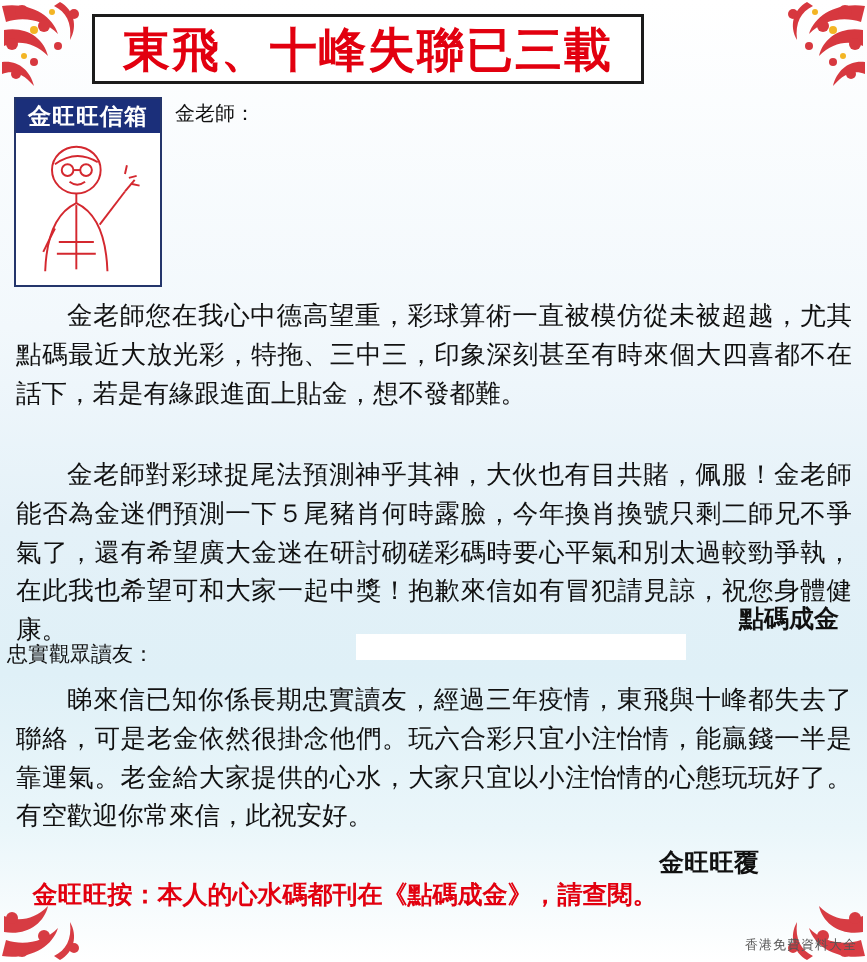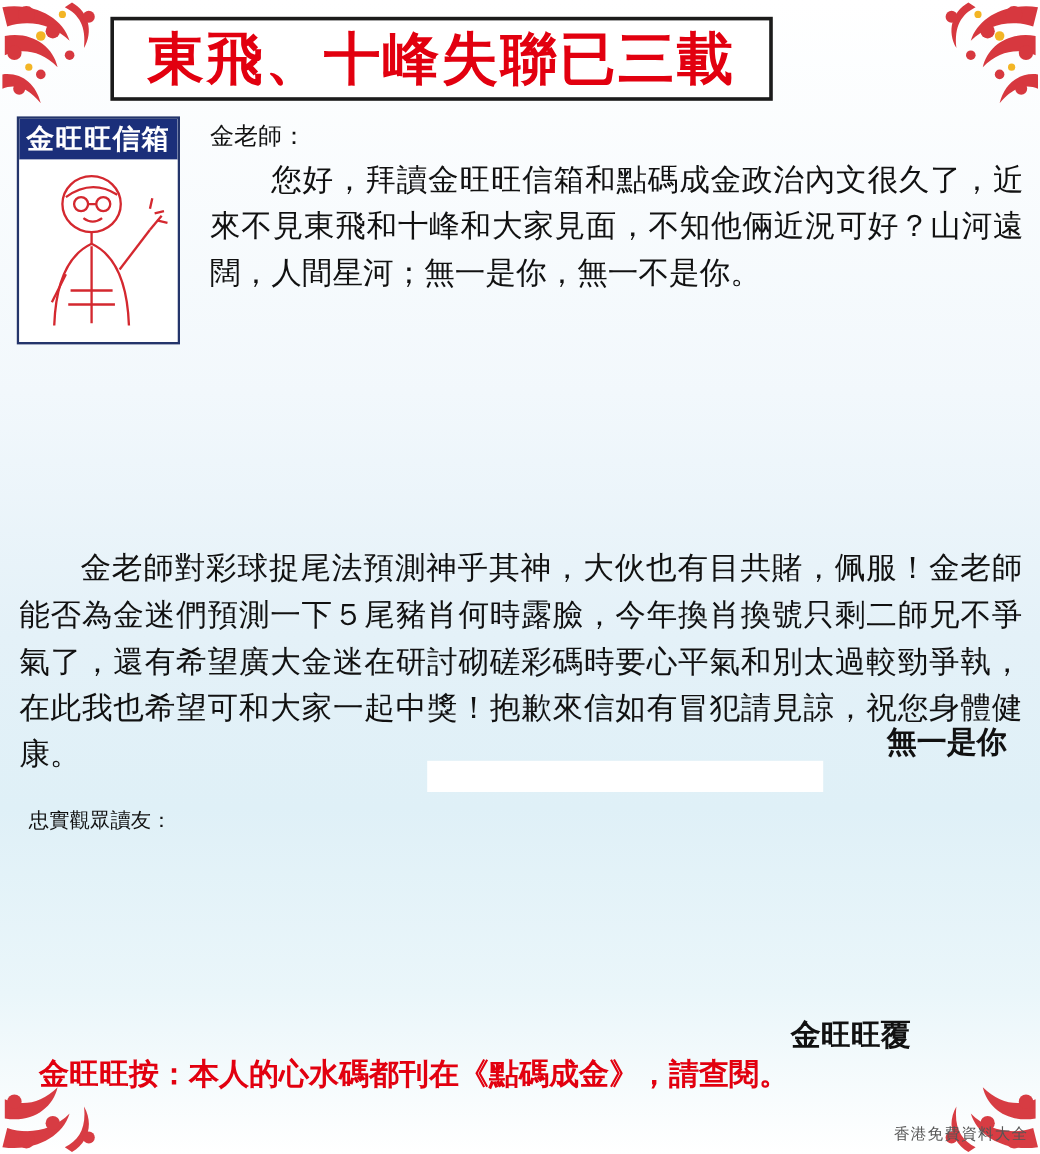--- a/index.html
+++ b/index.html
@@ -57,21 +57,21 @@
     color: #e2000f;
     white-space: nowrap;
     line-height: 1;
   }
 
   
   .logo-box {
     position: absolute;
     left: 14px;
     top: 97px;
-    width: 136px;
+    width: 148px;
     height: 190px;
     border: 2px solid #24356b;
     background: #ffffff;
     box-sizing: border-box;
     overflow: hidden;
   }
   .logo-banner {
     height: 34px;
     background: #1b2f7a;
     color: #ffffff;
@@ -142,26 +142,25 @@
     left: 356px;
     top: 634px;
     width: 330px;
     height: 26px;
     background: #ffffff;
   }
 
   
   .reply-head {
     position: absolute;
-    left: 24px;
+    left: 7px;
     top: 640px;
     font-family: "DejaVu Serif", serif;
-    font-size: 17px;
-    color: #111111;
-    margin-top: 32px;
+    font-size: 21px;
+    color: #111111;
   }
   .reply-body {
     position: absolute;
     left: 16px;
     top: 676px;
     width: 836px;
   }
   .sign-right2 {
     position: absolute;
     right: 108px;
@@ -303,33 +302,38 @@
           <path d="M112 58 l10 -12"></path>
           <path d="M116 44 l8 -2 M118 50 l9 2 M112 40 l2 -9"></path>
           <path d="M44 110 h36 M42 122 h40"></path>
         </g>
       </svg>
     </div>
   </div>
 
   <div class="letter-top">
     <div class="salutation">金老師：</div>
-    <div class="para indent">您好，拜讀金旺旺信箱和點碼成金政治內文很久了，近來不見東飛和十峰和大家見面，不知他倆近況可好？山河遠闊，人間星河；無一是你，無一不是你。</div>
-  </div>
-
+  </div>
+
+  <div class="letter-wide">
+    <div class="para indent">金老師您在我心中德高望重，彩球算術一直被模仿從未被超越，尤其點碼最近大放光彩，特拖、三中三，印象深刻甚至有時來個大四喜都不在話下，若是有緣跟進面上貼金，想不發都難。</div>
+  </div>
 
   <div class="letter-wide2">
     <div class="para indent">金老師對彩球捉尾法預測神乎其神，大伙也有目共賭，佩服！金老師能否為金迷們預測一下５尾豬肖何時露臉，今年換肖換號只剩二師兄不爭氣了，還有希望廣大金迷在研討砌磋彩碼時要心平氣和別太過較勁爭執，在此我也希望可和大家一起中獎！抱歉來信如有冒犯請見諒，祝您身體健康。</div>
   </div>
 
-  <div class="sign-right">無一是你</div>
+  <div class="sign-right">點碼成金</div>
 
   <div class="redact"></div>
 
   <div class="reply-head">忠實觀眾讀友：</div>
+  <div class="reply-body">
+    <div class="para indent">睇來信已知你係長期忠實讀友，經過三年疫情，東飛與十峰都失去了聯絡，可是老金依然很掛念他們。玩六合彩只宜小注怡情，能贏錢一半是靠運氣。老金給大家提供的心水，大家只宜以小注怡情的心態玩玩好了。有空歡迎你常來信，此祝安好。</div>
+  </div>
   <div class="sign-right2">金旺旺覆</div>
 
   <div class="red-note">金旺旺按：本人的心水碼都刊在《點碼成金》，請查閱。</div>
 
 
   <div class="corner-note">香港免費資料大全</div>
 
 </div>
 
 </body></html>

